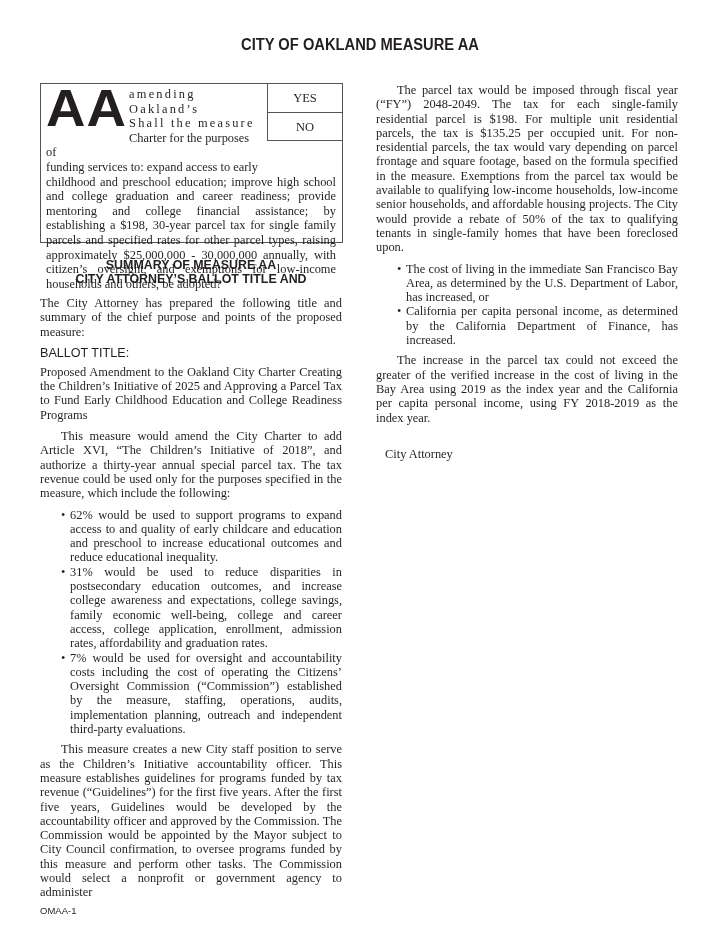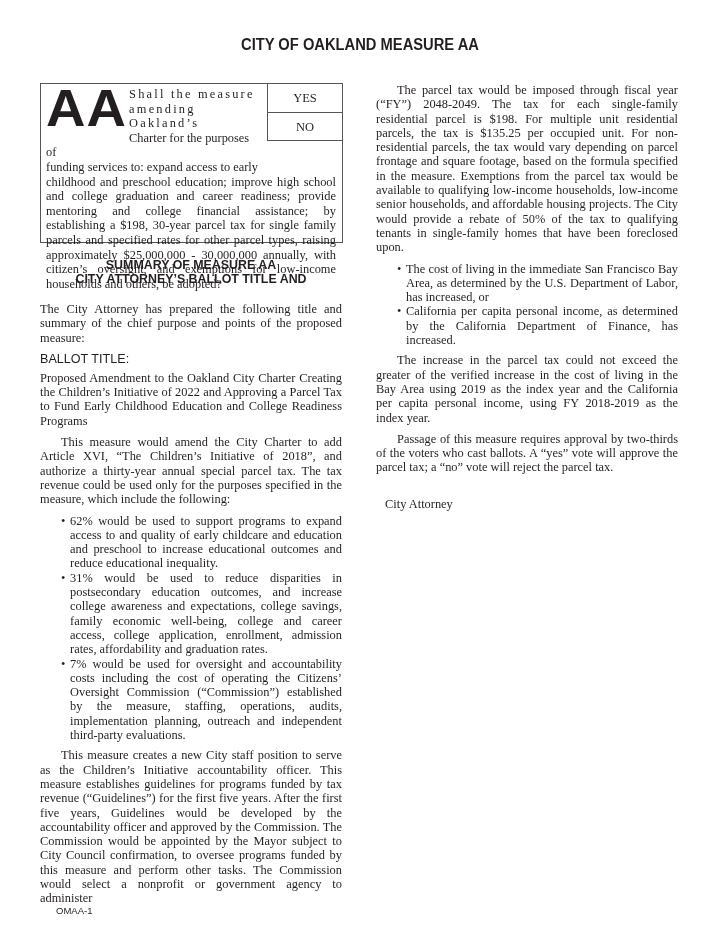--- a/index.html
+++ b/index.html
@@ -50,54 +50,54 @@
     font-size: 12.6px; margin: 4px 0 4px 0; line-height: 15px;
   }
   p { margin: 0 0 7px 0; }
   .indent { text-indent: 21px; }
   ul.bullets { list-style: none; margin: 0 0 6px 0; padding: 0 0 0 21px; }
   ul.bullets li { position: relative; padding-left: 9px; text-align: justify; }
   ul.bullets li .bullet { position: absolute; left: 0; top: 0; }
   .sig { margin-top: 22px; line-height: 14.5px; }
   .sig .role { padding-left: 9px; }
   .footer {
-    position: absolute; left: 56px; top: 905px;
+    position: absolute; left: 40px; top: 905px;
     font-family: "Liberation Sans", sans-serif; font-size: 9.5px;
   }
 </style>
 </head>
 <body>
 
 <div class="page-title">CITY OF OAKLAND MEASURE AA</div>
 
 <div class="col col-left">
 
   <div class="qbox">
     <div class="votes">
       <div class="vote">YES</div>
       <div class="vote">NO</div>
     </div>
     <div class="float-spacer"></div>
     <div class="aa">AA</div>
+    <div class="spaced">amending Oakland’s</div>
     <div class="spaced">Shall the measure</div>
-    <div class="spaced">amending Oakland’s</div>
     <div>Charter for the purposes of</div>
     <div style="clear:left">funding services to: expand access to early</div>
     <div class="just" style="clear:both">childhood and preschool education; improve high school and college graduation and career readiness; provide mentoring and college financial assistance; by establishing a $198, 30-year parcel tax for single family parcels and specified rates for other parcel types, raising approximately $25,000,000 - 30,000,000 annually, with citizen’s oversight, and exemptions for low-income households and others, be adopted?</div>
   </div>
 
   <div class="sec-title">
     <div>SUMMARY OF MEASURE AA</div>
     <div>CITY ATTORNEY’S BALLOT TITLE AND</div>
   </div>
 
-  <p class="just" style="margin-top:16px">The City Attorney has prepared the following title and summary of the chief purpose and points of the proposed measure:</p>
+  <p class="just" style="margin-top:10px">The City Attorney has prepared the following title and summary of the chief purpose and points of the proposed measure:</p>
 
   <div class="subhead">BALLOT TITLE:</div>
-  <p class="just">Proposed Amendment to the Oakland City Charter Creating the Children’s Initiative of 2022 and Approving a Parcel Tax to Fund Early Childhood Education and College Readiness Programs</p>
+  <p class="just">Proposed Amendment to the Oakland City Charter Creating the Children’s Initiative of 2025 and Approving a Parcel Tax to Fund Early Childhood Education and College Readiness Programs</p>
 
   <p class="just indent">This measure would amend the City Charter to add Article XVI, “The Children’s Initiative of 2018”, and authorize a thirty-year annual special parcel tax.  The tax revenue could be used only for the purposes specified in the measure, which include the following:</p>
 
   <ul class="bullets">
     <li><span class="bullet">•</span><span>62% would be used to support programs to expand access to and quality of early childcare and education and preschool to increase educational outcomes and reduce educational inequality.</span></li>
     <li><span class="bullet">•</span><span>31% would be used to reduce disparities in postsecondary education outcomes, and increase college awareness and expectations, college savings, family economic well-being, college and career access, college application, enrollment, admission rates, affordability and graduation rates.</span></li>
     <li><span class="bullet">•</span><span>7% would be used for oversight and accountability costs including the cost of operating the Citizens’ Oversight Commission (“Commission”) established by the measure, staffing, operations, audits, implementation planning, outreach and independent third-party evaluations.</span></li>
   </ul>
 
   <p class="just indent">This measure creates a new City staff position to serve as the Children’s Initiative accountability officer.  This measure establishes guidelines for programs funded by tax revenue (“Guidelines”) for the first five years.  After the first five years, Guidelines would be developed by the accountability officer and approved by the Commission. The Commission would be appointed by the Mayor subject to City Council confirmation, to oversee programs funded by this measure and perform other tasks. The Commission would select a nonprofit or government agency to administer</p>
@@ -105,20 +105,19 @@
 
 <div class="col col-right">
   <p class="just indent">The parcel tax would be imposed through fiscal year (“FY”) 2048-2049.  The tax for each single-family residential parcel is $198.  For multiple unit residential parcels, the tax is $135.25 per occupied unit. For non-residential parcels, the tax would vary depending on parcel frontage and square footage, based on the formula specified in the measure.  Exemptions from the parcel tax would be available to qualifying low-income households, low-income senior households, and affordable housing projects. The City would provide a rebate of 50% of the tax to qualifying tenants in single-family homes that have been foreclosed upon.</p>
 
   <ul class="bullets">
     <li><span class="bullet">•</span><span>The cost of living in the immediate San Francisco Bay Area, as determined by the U.S. Department of Labor, has increased, or</span></li>
     <li><span class="bullet">•</span><span>California per capita personal income, as determined by the California Department of Finance, has increased.</span></li>
   </ul>
 
   <p class="just indent">The increase in the parcel tax could not exceed the greater of the verified increase in the cost of living in the Bay Area using 2019 as the index year and the California per capita personal income, using FY 2018-2019 as the index year.</p>
-  <p class="just indent">Passage of this measure requires approval by two-thirds of the voters who cast ballots.  A “yes” vote will approve the parcel tax; a “no” vote will reject the parcel tax.</p>
 
   <div class="sig">
     <div class="role">City Attorney</div>
   </div>
 </div>
 
 <div class="footer">OMAA-1</div>
 
 </body></html>

